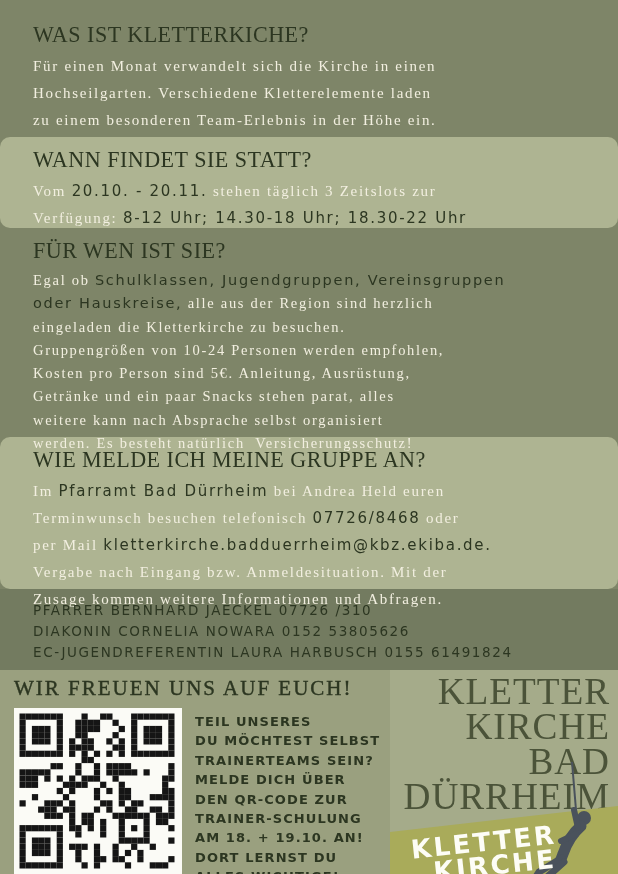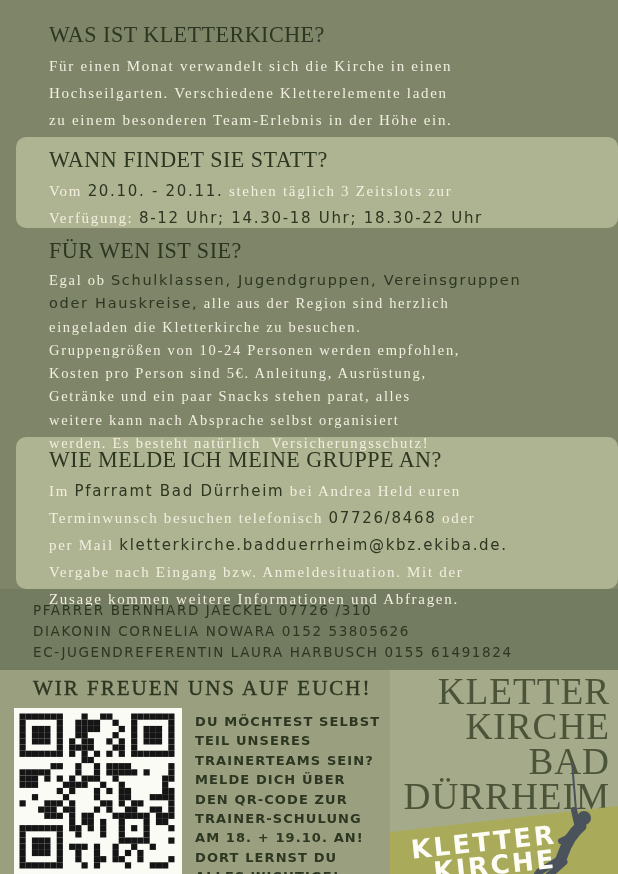--- a/index.html
+++ b/index.html
@@ -4,21 +4,21 @@
 <style>
   html,body{margin:0;padding:0;}
   .poster{
     position:relative;
     width:618px;height:874px;
     overflow:hidden;
     font-family:"DejaVu Sans",sans-serif;
     background:var(--olive-bg,#7e8568);
   }
   
-  .info{box-sizing:border-box;padding:9px 10px 8px 33px;margin-left:16px;}
+  .info{box-sizing:border-box;padding:9px 10px 8px 33px;}
   .info.olive{background:var(--olive-bg,#7e8568);}
   .info.light{background:var(--light-bg,#aeb492);border-radius:10px;}
   .s1{height:137px;padding-top:21px;}
   .s2{height:91px;}
   .s3{height:209px;}
   .s4{height:152px;}
   .info h2{
     margin:0 0 5px 0;
     font-family:"Liberation Serif",serif;
     font-weight:400;
@@ -45,21 +45,21 @@
     color:var(--ink-dark,#2c3621);
   }
   
   .bottom{display:flex;height:224px;}
   .bottom-left{
     box-sizing:border-box;flex:1;
     background:var(--bottom-left-bg,#9aa07f);
     padding:6px 0 0 14px;position:relative;
   }
   .outline-heading{
-    margin:0 0 7px 19px;
+    margin:0 0 7px 0;
     font-family:"Liberation Serif",serif;
     font-weight:400;font-size:21px;letter-spacing:2px;
     color:var(--ink-dark,#3a4428);
     -webkit-text-stroke:0.4px var(--ink-dark,#3a4428);
     white-space:pre;
   }
   .qr-row{display:flex;gap:13px;align-items:flex-start;}
   .qr-box{width:168px;height:168px;background:#fbfbf6;flex:0 0 auto;}
   .qr-box svg{display:block;}
   .qr-text{padding-top:4px;}
@@ -434,22 +434,22 @@
               <rect x="42.7" y="154.3" width="6.2" height="6.2" fill="#151515"></rect>
               <rect x="67.5" y="154.3" width="6.2" height="6.2" fill="#151515"></rect>
               <rect x="79.9" y="154.3" width="6.2" height="6.2" fill="#151515"></rect>
               <rect x="110.9" y="154.3" width="6.2" height="6.2" fill="#151515"></rect>
               <rect x="135.70000000000002" y="154.3" width="6.2" height="6.2" fill="#151515"></rect>
               <rect x="141.9" y="154.3" width="6.2" height="6.2" fill="#151515"></rect>
               <rect x="148.1" y="154.3" width="6.2" height="6.2" fill="#151515"></rect>
             </svg>
         </div>
         <div class="qr-text">
+            <div class="line">TEIL UNSERES</div>
             <div class="line">DU MÖCHTEST SELBST</div>
-            <div class="line">TEIL UNSERES</div>
             <div class="line">TRAINERTEAMS SEIN?</div>
             <div class="line">MELDE DICH ÜBER</div>
             <div class="line">DEN QR-CODE ZUR</div>
             <div class="line">TRAINER-SCHULUNG</div>
             <div class="line">AM 18. + 19.10. AN!</div>
             <div class="line">DORT LERNST DU</div>
             <div class="line">ALLES WICHTIGE!</div>
           </div>
       </div>
     </div>

